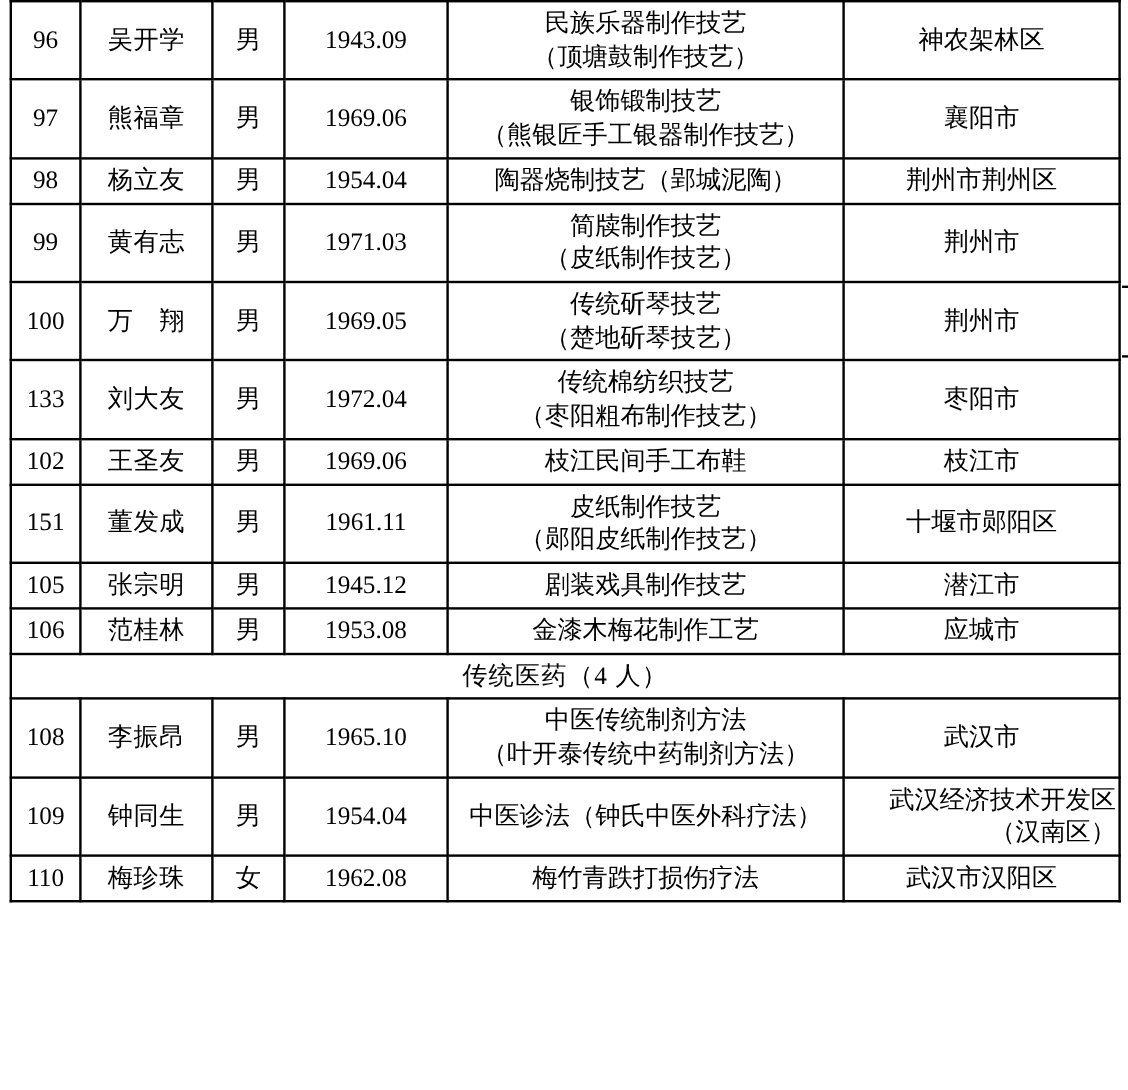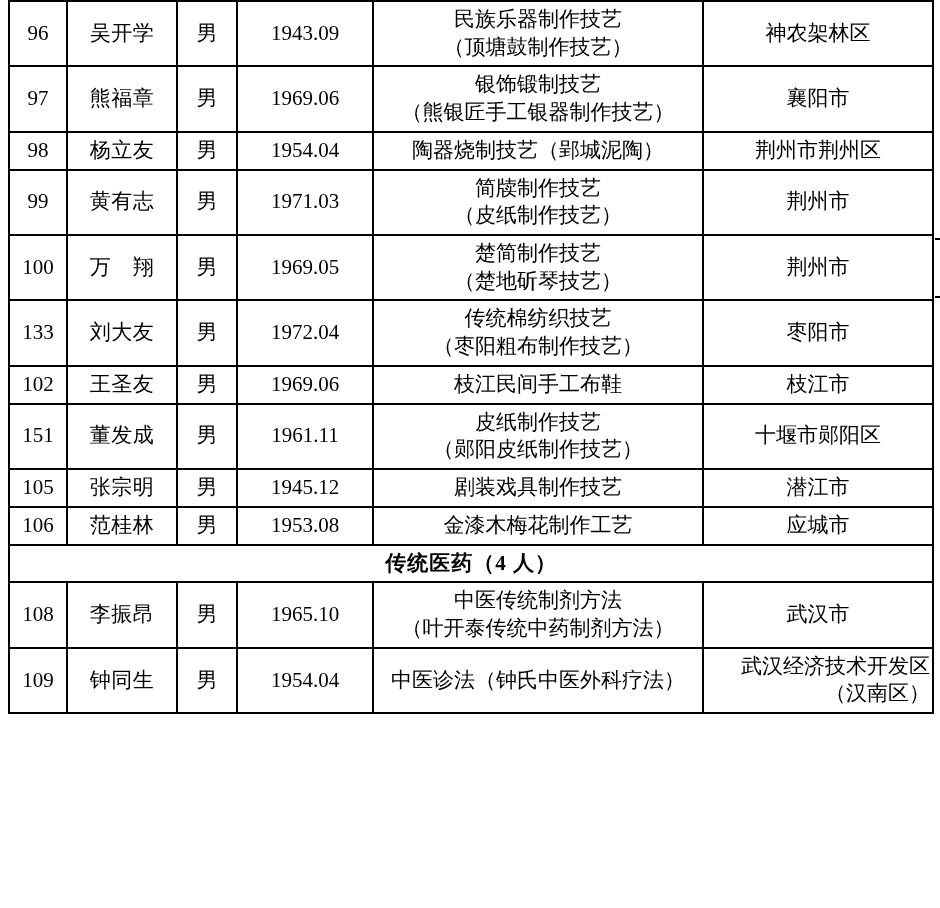--- a/index.html
+++ b/index.html
@@ -53,21 +53,21 @@
   .cell-area .line {
     display: block;
     white-space: nowrap;
   }
   .cell-project .line.wrap,
   .cell-area .line.wrap {
     white-space: normal;
     text-align: right;
   }
   .section-row td {
-    font-weight: bold;
+    font-weight: normal;
     font-size: 22px;
     letter-spacing: 1px;
     padding: 9px 2px;
   }
   .side-tick {
     position: absolute;
     right: 0;
     width: 5px;
     height: 2px;
     background: #000000;
@@ -145,21 +145,21 @@
           <span class="line">荆州市</span>
         </td>
       </tr>
 
       <tr>
         <td>100</td>
         <td class="cell-name spaced">万　翔</td>
         <td>男</td>
         <td>1969.05</td>
         <td class="cell-project">
-          <span class="line">楚简制作技艺</span>
+          <span class="line">传统斫琴技艺</span>
           <span class="line">（楚地斫琴技艺）</span>
         </td>
         <td class="cell-area">
           <span class="line">荆州市</span>
         </td>
       </tr>
 
       <tr>
         <td>133</td>
         <td class="cell-name">刘大友</td>
@@ -253,16 +253,28 @@
         <td>男</td>
         <td>1954.04</td>
         <td class="cell-project">
           <span class="line">中医诊法（钟氏中医外科疗法）</span>
         </td>
         <td class="cell-area">
           <span class="line wrap">武汉经济技术开发区（汉南区）</span>
         </td>
       </tr>
 
+      <tr>
+        <td>110</td>
+        <td class="cell-name">梅珍珠</td>
+        <td>女</td>
+        <td>1962.08</td>
+        <td class="cell-project">
+          <span class="line">梅竹青跌打损伤疗法</span>
+        </td>
+        <td class="cell-area">
+          <span class="line">武汉市汉阳区</span>
+        </td>
+      </tr>
 
     </tbody>
   </table>
 </div>
 
 </body></html>

